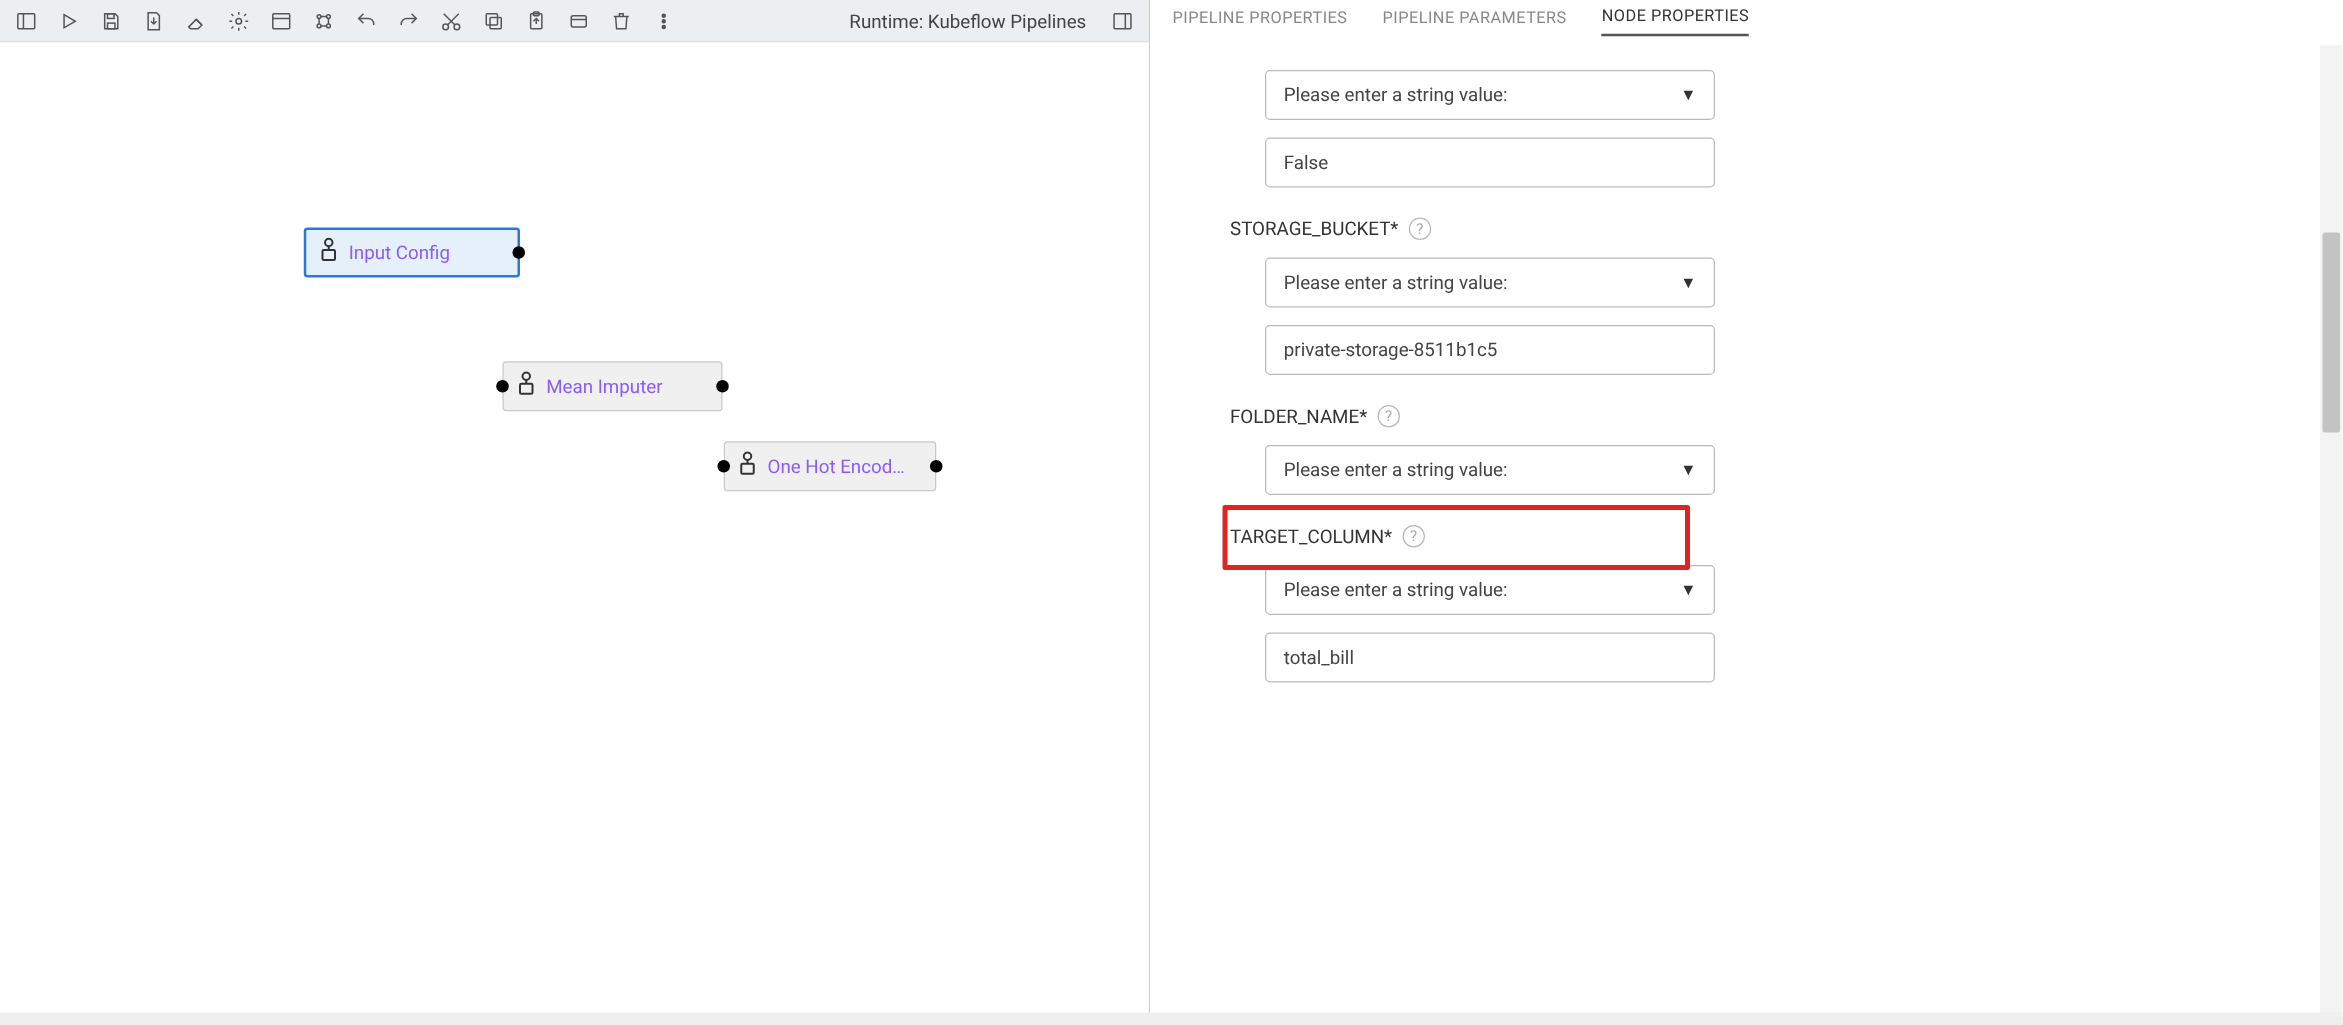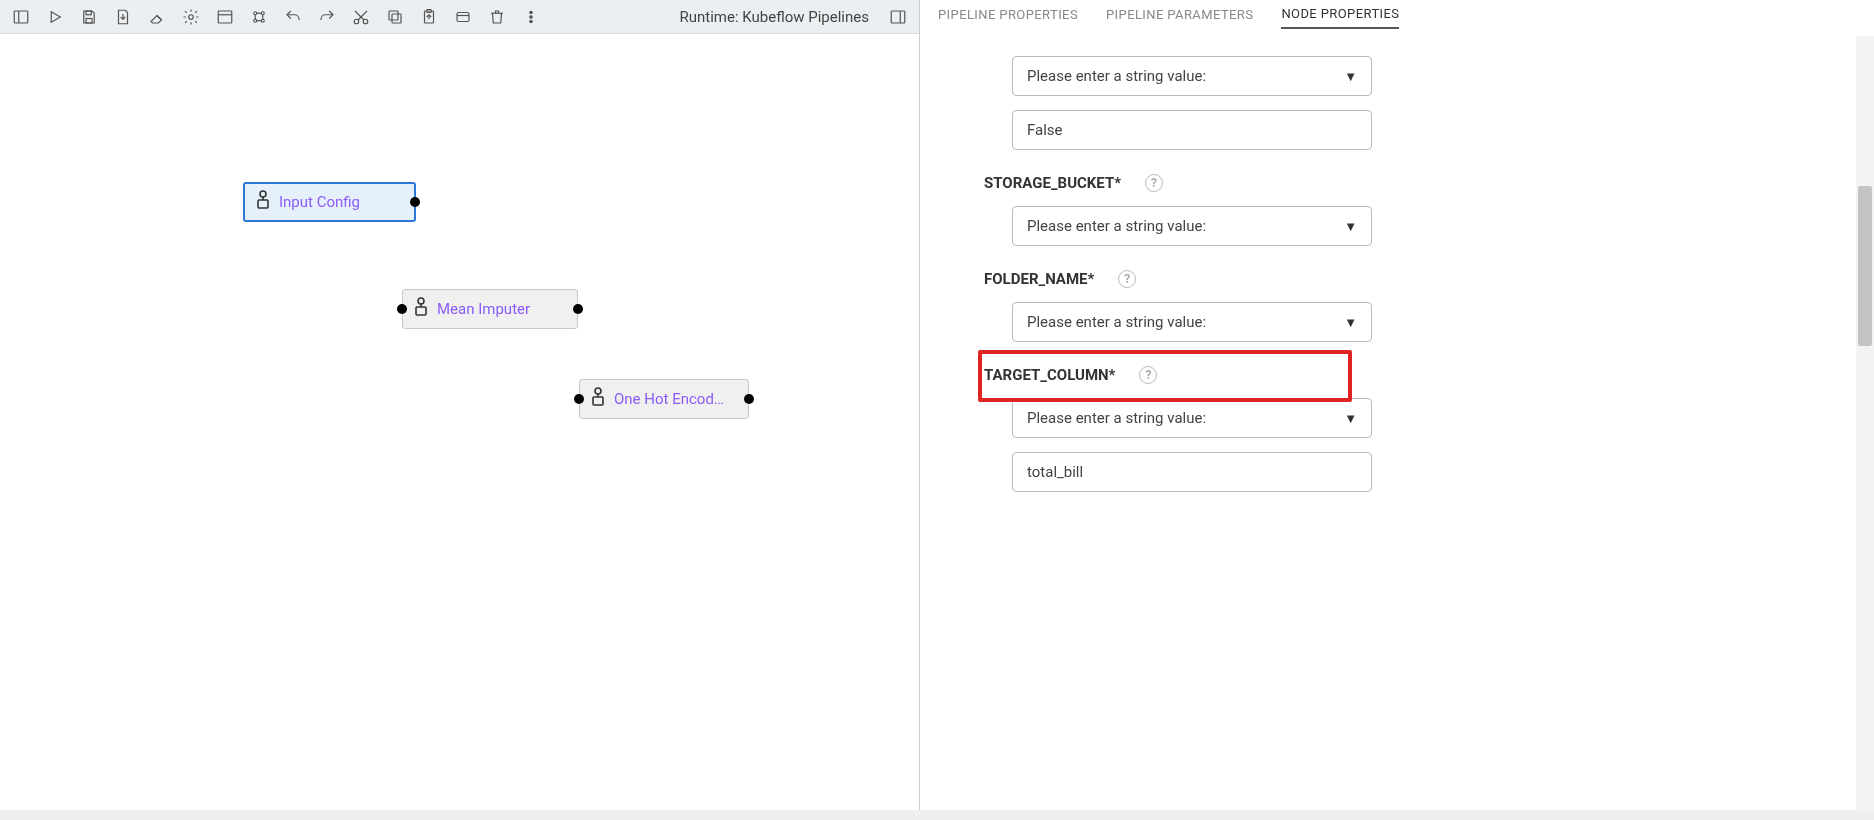--- a/index.html
+++ b/index.html
@@ -29,21 +29,21 @@
 
 
 .right { flex: 1; display: flex; flex-direction: column; background: #fff; }
 .tabs { height: 36px; display: flex; align-items: center; gap: 28px; padding: 0 18px; border-bottom: 1px solid transparent; }
 .tab { font-size: 13px; letter-spacing: 0.4px; color: #888; padding-bottom: 6px; cursor: pointer; }
 .tab.active { color: #333; border-bottom: 2px solid #555; text-align: center; }
 
 .props { flex: 1; overflow-y: auto; padding: 0 54px 24px 64px; }
 .prop-group { margin-top: 24px; }
 .prop-group.first { margin-top: -4px; } 
-.prop-label { font-size: 15px; font-weight: 700; color: #333; display: flex; align-items: center; gap: 24px; }
+.prop-label { font-size: 15px; font-weight: 400; color: #333; display: flex; align-items: center; gap: 8px; }
 .prop-label .help { width: 18px; height: 18px; border: 1px solid #bbb; border-radius: 50%; display: inline-flex; align-items: center; justify-content: center; font-size: 12px; color: #aaa; }
 
 .select-box, .text-box { margin-top: 14px; width: 360px; height: 40px; border: 1px solid #bbb; border-radius: 4px; background: #fff; display: flex; align-items: center; padding: 0 14px; font-size: 15px; color: #444; cursor: pointer; margin-left: 28px; }
 .select-box { justify-content: space-between; }
 .select-box .caret { font-size: 13px; color: #333; }
 .text-box { cursor: text; }
 
 .highlight { position: absolute; border: 4px solid #e02424; border-radius: 2px; pointer-events: none; }
 
 
@@ -209,21 +209,21 @@
               <circle cx="8" cy="4" r="3"></circle>
               <rect x="3" y="10" width="10" height="8" rx="1"></rect>
               <line x1="8" y1="7" x2="8" y2="10"></line>
             </svg>
         </span>
         <span>Mean Imputer</span>
         <span class="port in"></span>
         <span class="port out"></span>
       </div>
 
-      <div class="node" style="left:579px; top:345px; width:170px;">
+      <div class="node" style="left:579px; top:319px; width:170px;">
         <span class="nicon">
           <svg width="16" height="20" viewBox="0 0 16 20" stroke="#333" fill="none" stroke-width="1.6">
               <circle cx="8" cy="4" r="3"></circle>
               <rect x="3" y="10" width="10" height="8" rx="1"></rect>
               <line x1="8" y1="7" x2="8" y2="10"></line>
             </svg>
         </span>
         <span>One Hot Encod…</span>
         <span class="port in"></span>
         <span class="port out"></span>
@@ -258,20 +258,23 @@
 
         <div class="prop-group">
           <div class="prop-label">
             <span>STORAGE_BUCKET*</span>
             <span class="help">?</span>
           </div>
           <div class="select-box">
             <span>Please enter a string value:</span>
             <span class="caret">▼</span>
           </div>
+          <div class="text-box">
+            <span>private-storage-8511b1c5</span>
+          </div>
         </div>
 
         <div class="prop-group">
           <div class="prop-label">
             <span>FOLDER_NAME*</span>
             <span class="help">?</span>
           </div>
           <div class="select-box">
             <span>Please enter a string value:</span>
             <span class="caret">▼</span>

